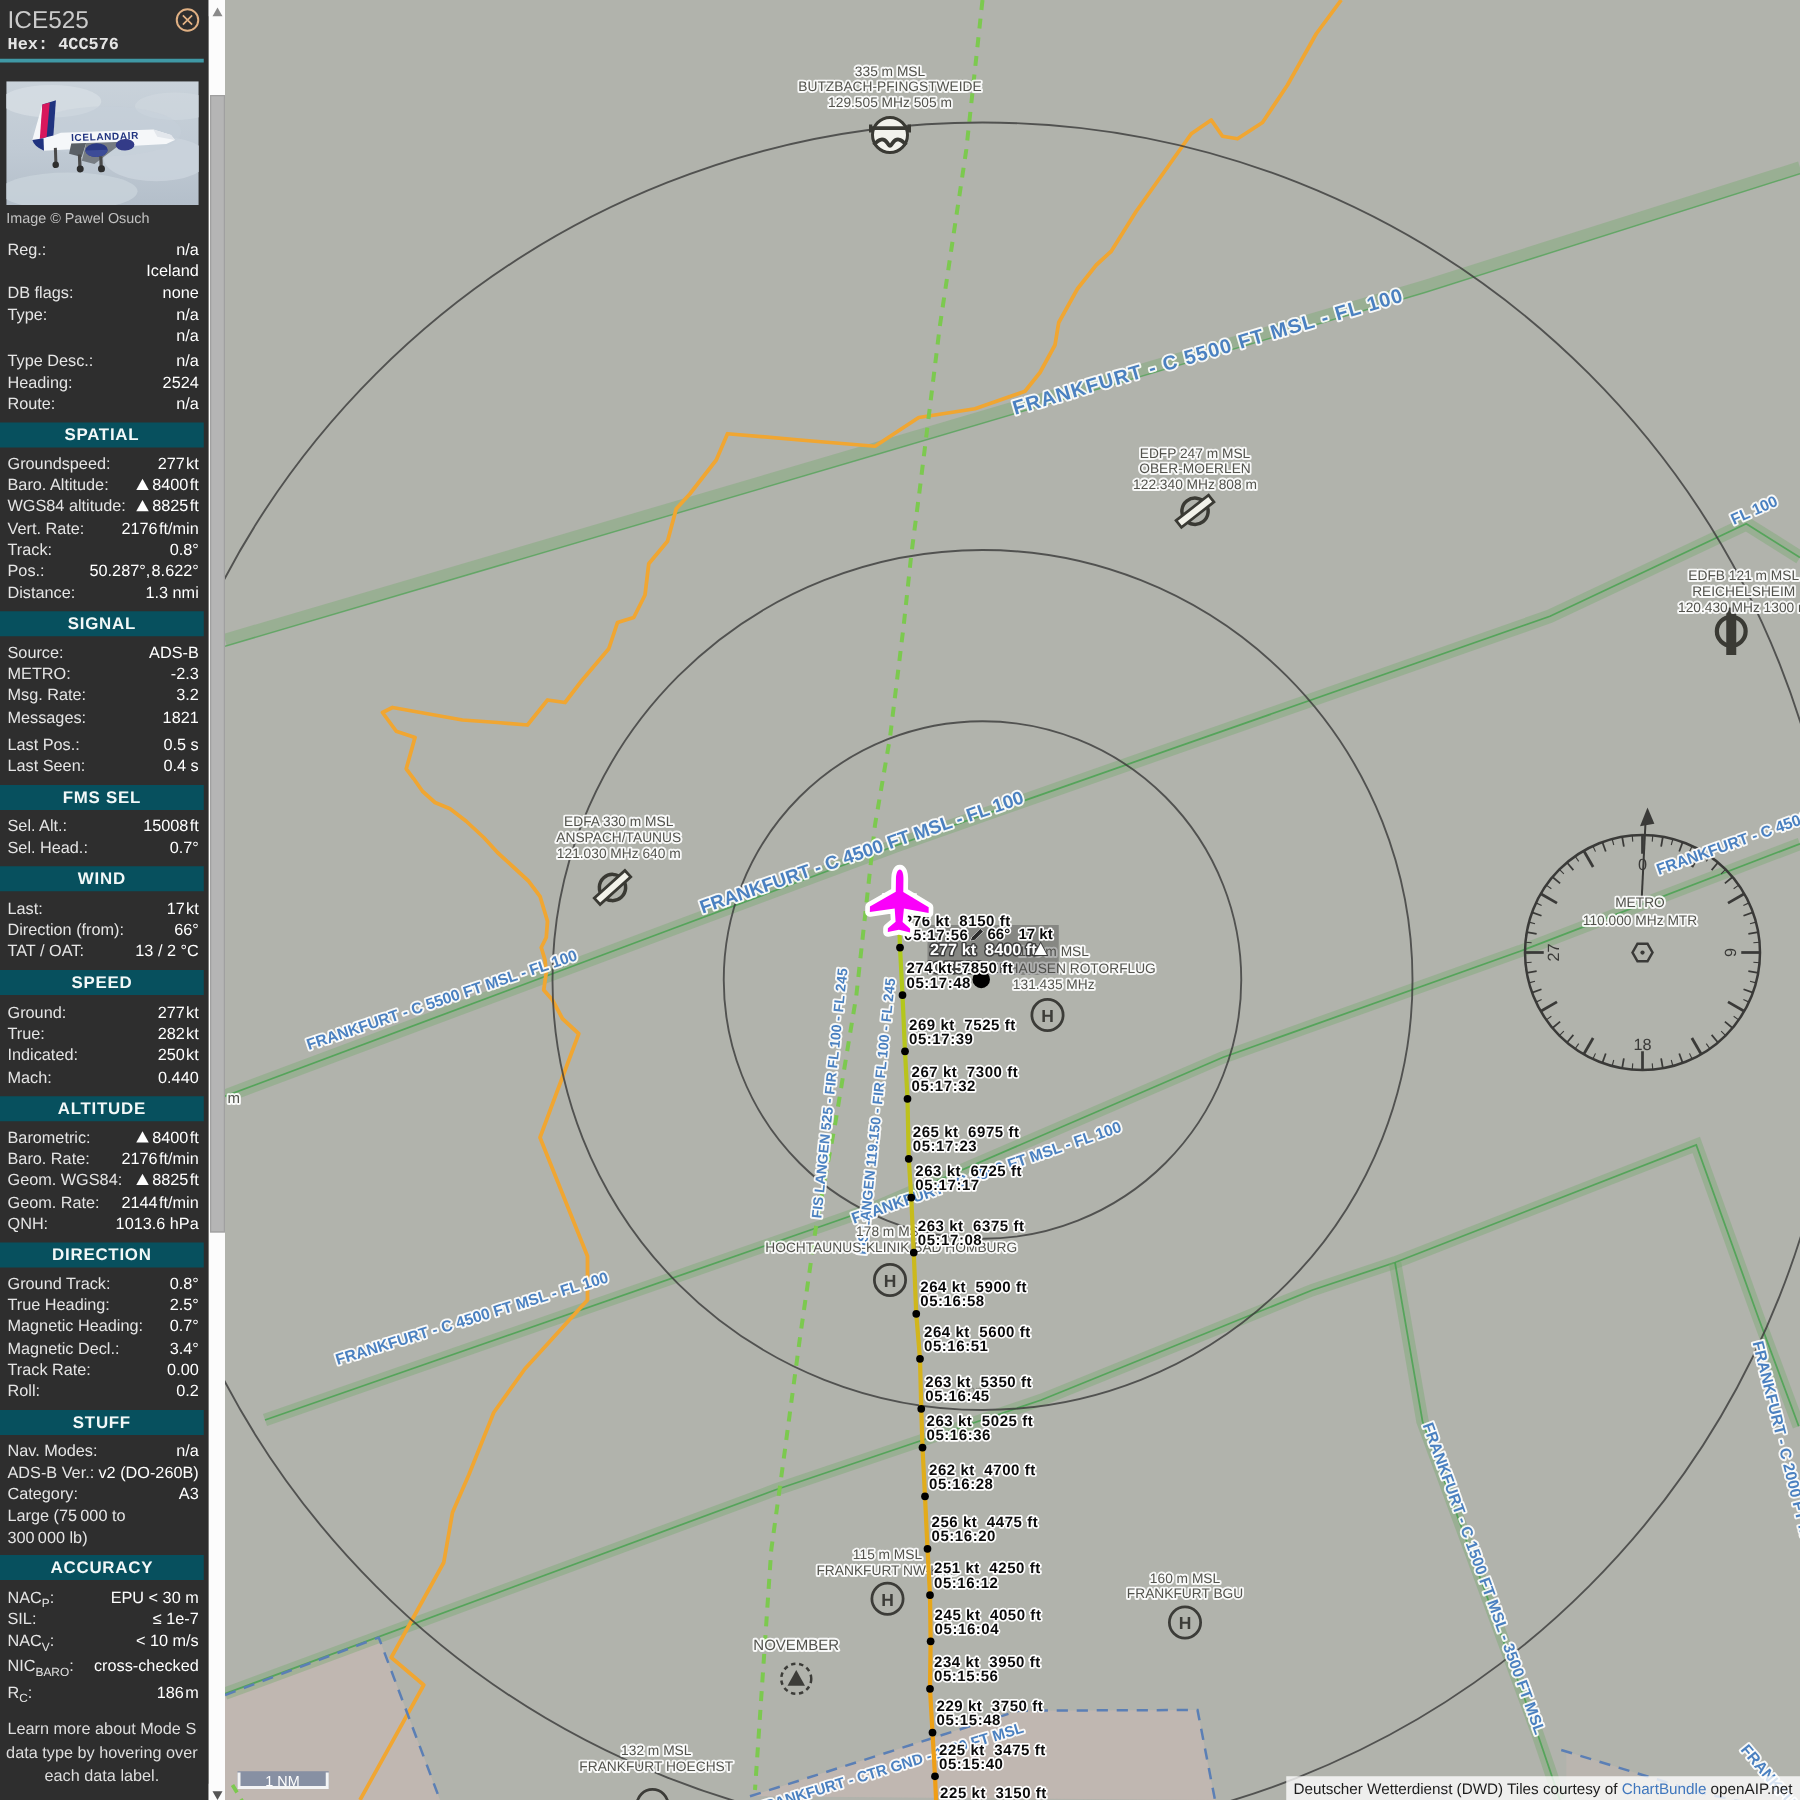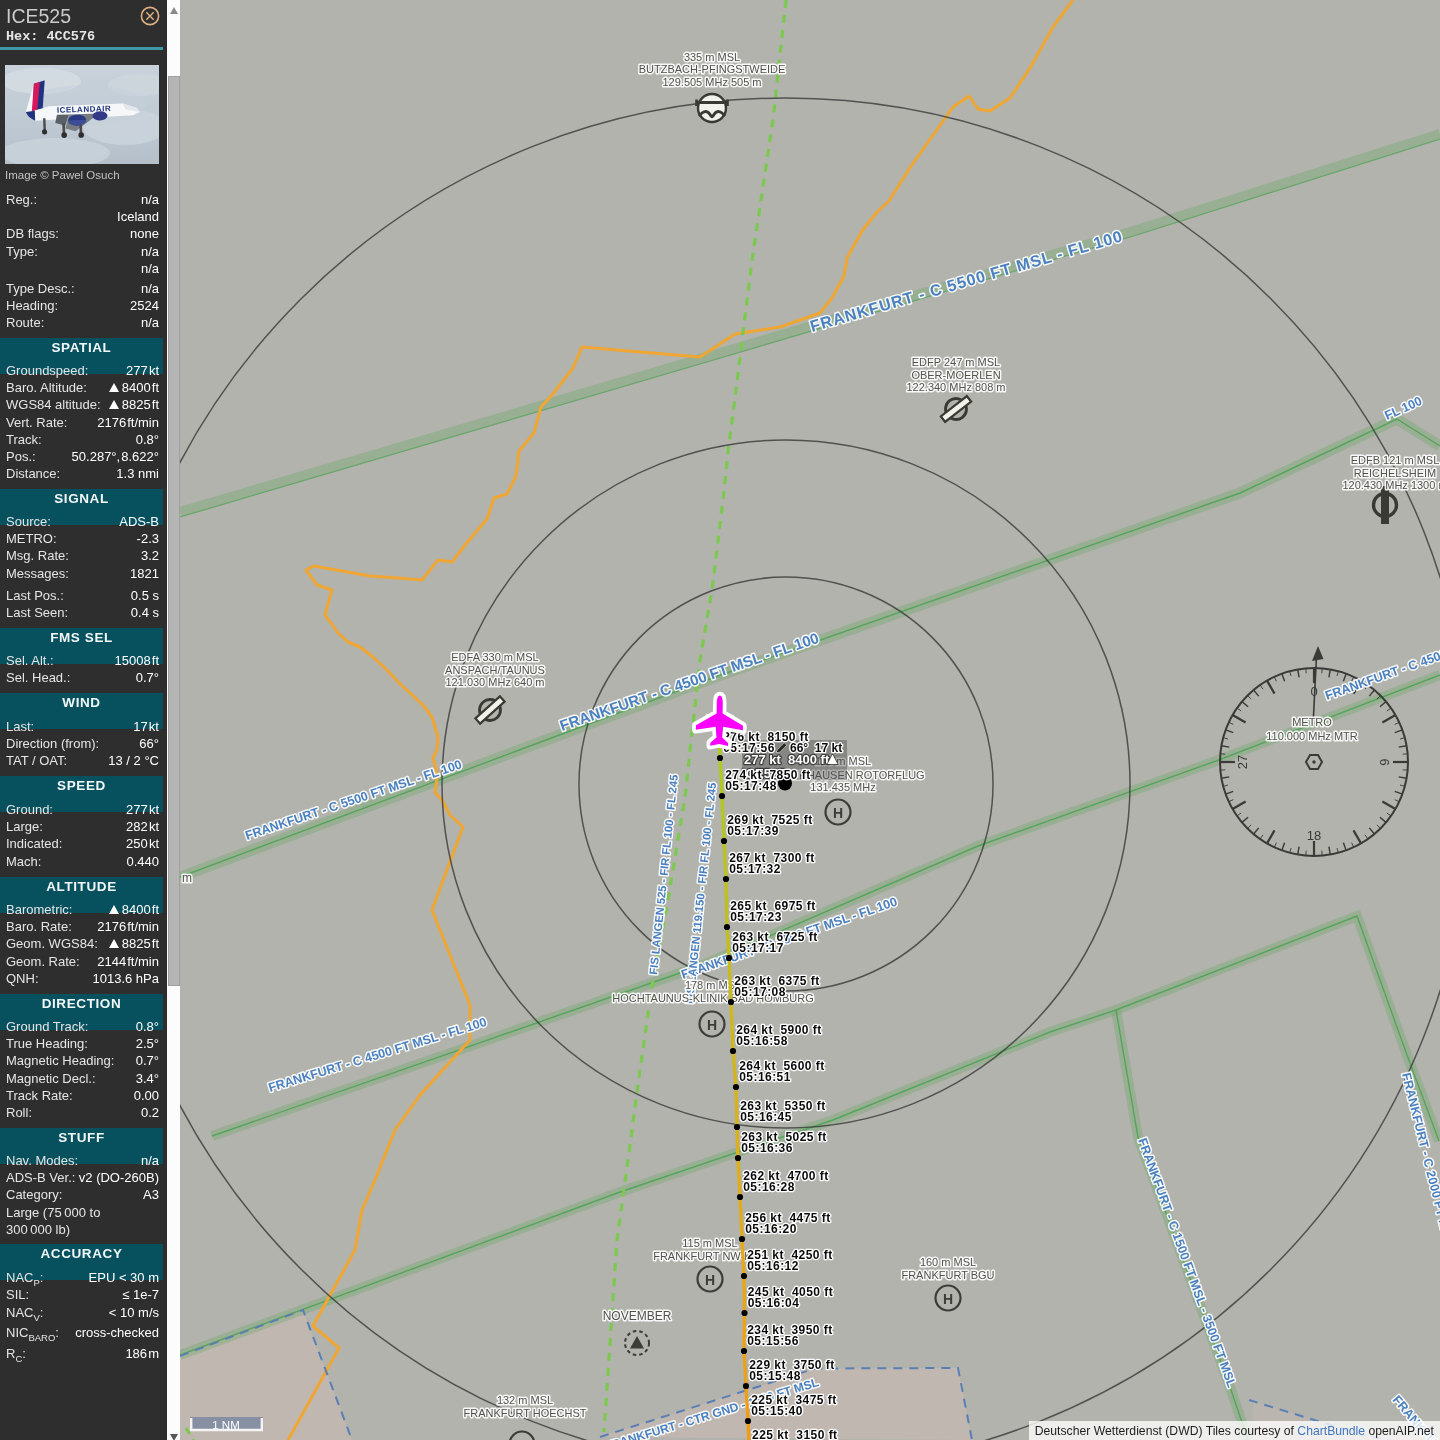--- a/index.html
+++ b/index.html
@@ -3,21 +3,21 @@
 *{margin:0;padding:0;box-sizing:border-box}
 html,body{width:1440px;height:1440px;overflow:hidden;background:#b1b3ac;font-family:"Liberation Sans",sans-serif}
 #wrap{position:relative;width:1440px;height:1440px}
 #sb{position:absolute;left:0;top:0;width:167px;height:1440px;background:#2e2e2e;color:#f2f2f2}
 #title{position:absolute;left:6px;top:5px;font-size:19.5px;color:#cbcbcb}
 #hexl{position:absolute;left:6px;top:29px;font-size:13.5px;font-weight:bold;font-family:"Liberation Mono",monospace;color:#e5e5e5}
 #closebtn{position:absolute;right:7px;top:6px}
 #teal{position:absolute;left:0;top:47px;width:163px;height:2.5px;background:#3f98a5}
 #photo{position:absolute;left:5px;top:65px}
 #credit{position:absolute;left:5px;top:169px;font-size:11.5px;color:#c2c2c2}
-.h{position:absolute;left:0;width:163px;height:36px;background:#07505e;color:#f2f8f8;font-size:13.5px;font-weight:bold;text-align:center;line-height:20.5px;letter-spacing:0.6px}
+.h{position:absolute;left:0;width:163px;height:20px;background:#07505e;color:#f2f8f8;font-size:13.5px;font-weight:bold;text-align:center;line-height:20.5px;letter-spacing:0.6px}
 .r{position:absolute;left:6px;width:153px;height:17px;font-size:13px;display:flex;justify-content:space-between;white-space:nowrap}
 .r .l{color:#e5e5e5}
 .r .v{color:#ffffff}
 .r sub{font-size:9.5px}
 .tri{display:inline-block;width:0;height:0;border-left:5px solid transparent;border-right:5px solid transparent;border-bottom:9px solid #fff;margin-right:3px}
 #foot{position:absolute;left:0;top:1373px;width:163px;text-align:center;font-size:13px;color:#dedede;line-height:19px}
 #scroll{position:absolute;left:167px;top:0;width:13px;height:1440px;background:#fcfcfc}
 #thumb{position:absolute;left:0.5px;top:76px;width:12px;height:910px;background:#b5b5b5;border:1px solid #a0a0a0}
 .sarrow{position:absolute;left:0;width:13px;height:13px;background:#fcfcfc;text-align:center}
 .t-up{display:inline-block;width:0;height:0;border-left:4.5px solid transparent;border-right:4.5px solid transparent;border-bottom:7px solid #8a8a8a;margin-top:3px}
@@ -461,21 +461,21 @@
       </div>
 <div class="r" style="top:753.4px">
         <span class="l">TAT / OAT:</span>
         <span class="v">13 / 2 °C</span>
       </div>
 <div class="r" style="top:802.0px">
         <span class="l">Ground:</span>
         <span class="v">277 kt</span>
       </div>
 <div class="r" style="top:819.2px">
-        <span class="l">Large:</span>
+        <span class="l">True:</span>
         <span class="v">282 kt</span>
       </div>
 <div class="r" style="top:836.4px">
         <span class="l">Indicated:</span>
         <span class="v">250 kt</span>
       </div>
 <div class="r" style="top:853.6px">
         <span class="l">Mach:</span>
         <span class="v">0.440</span>
       </div>
@@ -554,18 +554,19 @@
 <div class="r" style="top:1346.3px">
         <span class="l">R<sub>C</sub>:</span>
         <span class="v">186 m</span>
       </div>
 <div class="r" style="top:1204.6px">
         <span class="l">Large (75 000 to</span>
       </div>
 <div class="r" style="top:1221.8px">
         <span class="l">300 000 lb)</span>
       </div>
+<div id="foot">Learn more about Mode S<br>data type by hovering over<br>each data label.</div>
 </div>
 <div id="scroll">
 <div class="sarrow" style="top:0px"><span class="t-up"></span></div>
 <div id="thumb"></div>
 <div class="sarrow" style="top:1427px"><span class="t-dn"></span></div>
 </div>
 </div>
 </body></html>

